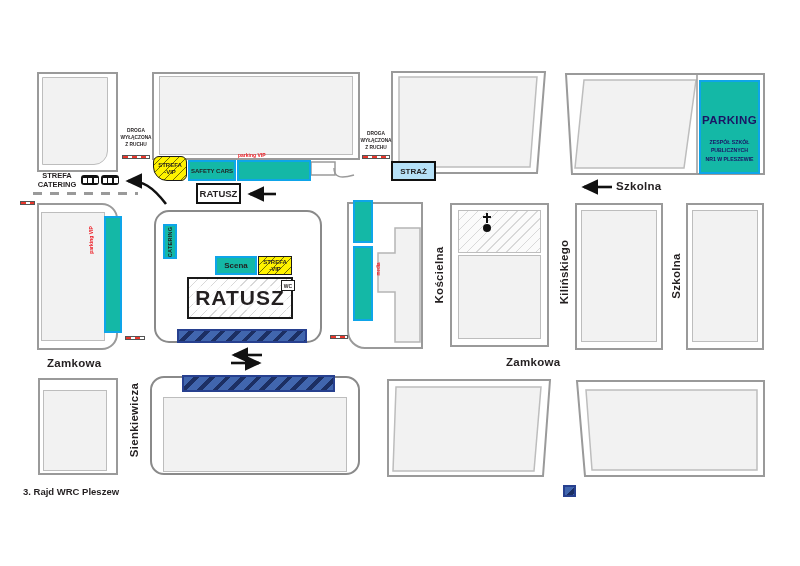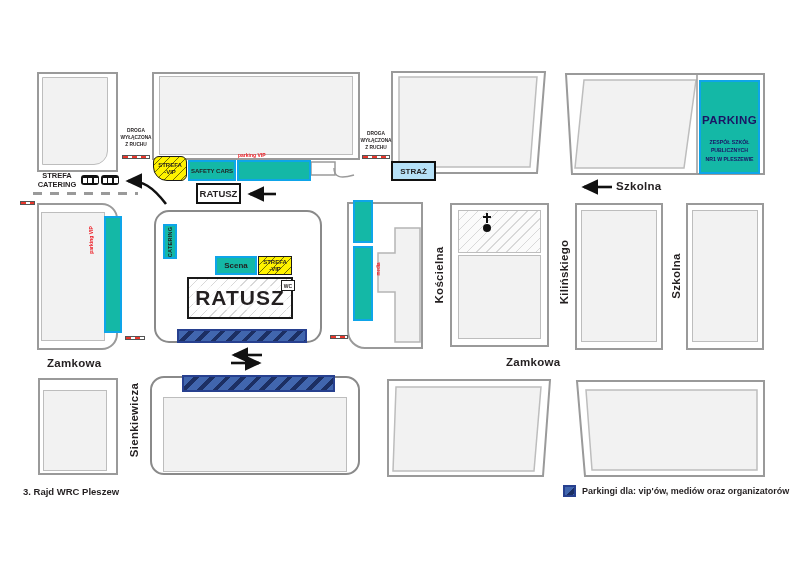--- a/index.html
+++ b/index.html
@@ -216,18 +216,17 @@
   <div class="lbl street" style="left:616px;top:180px;">Szkolna</div>
   <div class="lbl street" style="left:47px;top:357px;">Zamkowa</div>
   <div class="lbl street" style="left:506px;top:356px;">Zamkowa</div>
   <div class="vlabel" style="left:439px;top:275px;">Kościelna</div>
   <div class="vlabel" style="left:564px;top:272px;">Kilińskiego</div>
   <div class="vlabel" style="left:676px;top:276px;">Szkolna</div>
   <div class="vlabel" style="left:134px;top:420px;">Sienkiewicza</div>
 
   <div class="abs" style="left:563px;top:485px;display:flex;align-items:center;gap:6px;">
     <div class="navybar" style="position:static;width:13px;height:12px;"></div>
-    <span style="font-size:9px;font-weight:bold;">Parkingi dla: vip'ów, mediów oraz organizatorów</span>
   </div>
 
   <div class="lbl" style="left:23px;top:486px;font-size:9.5px;">3. Rajd WRC Pleszew</div>
 
 </div>
 
 </body></html>

